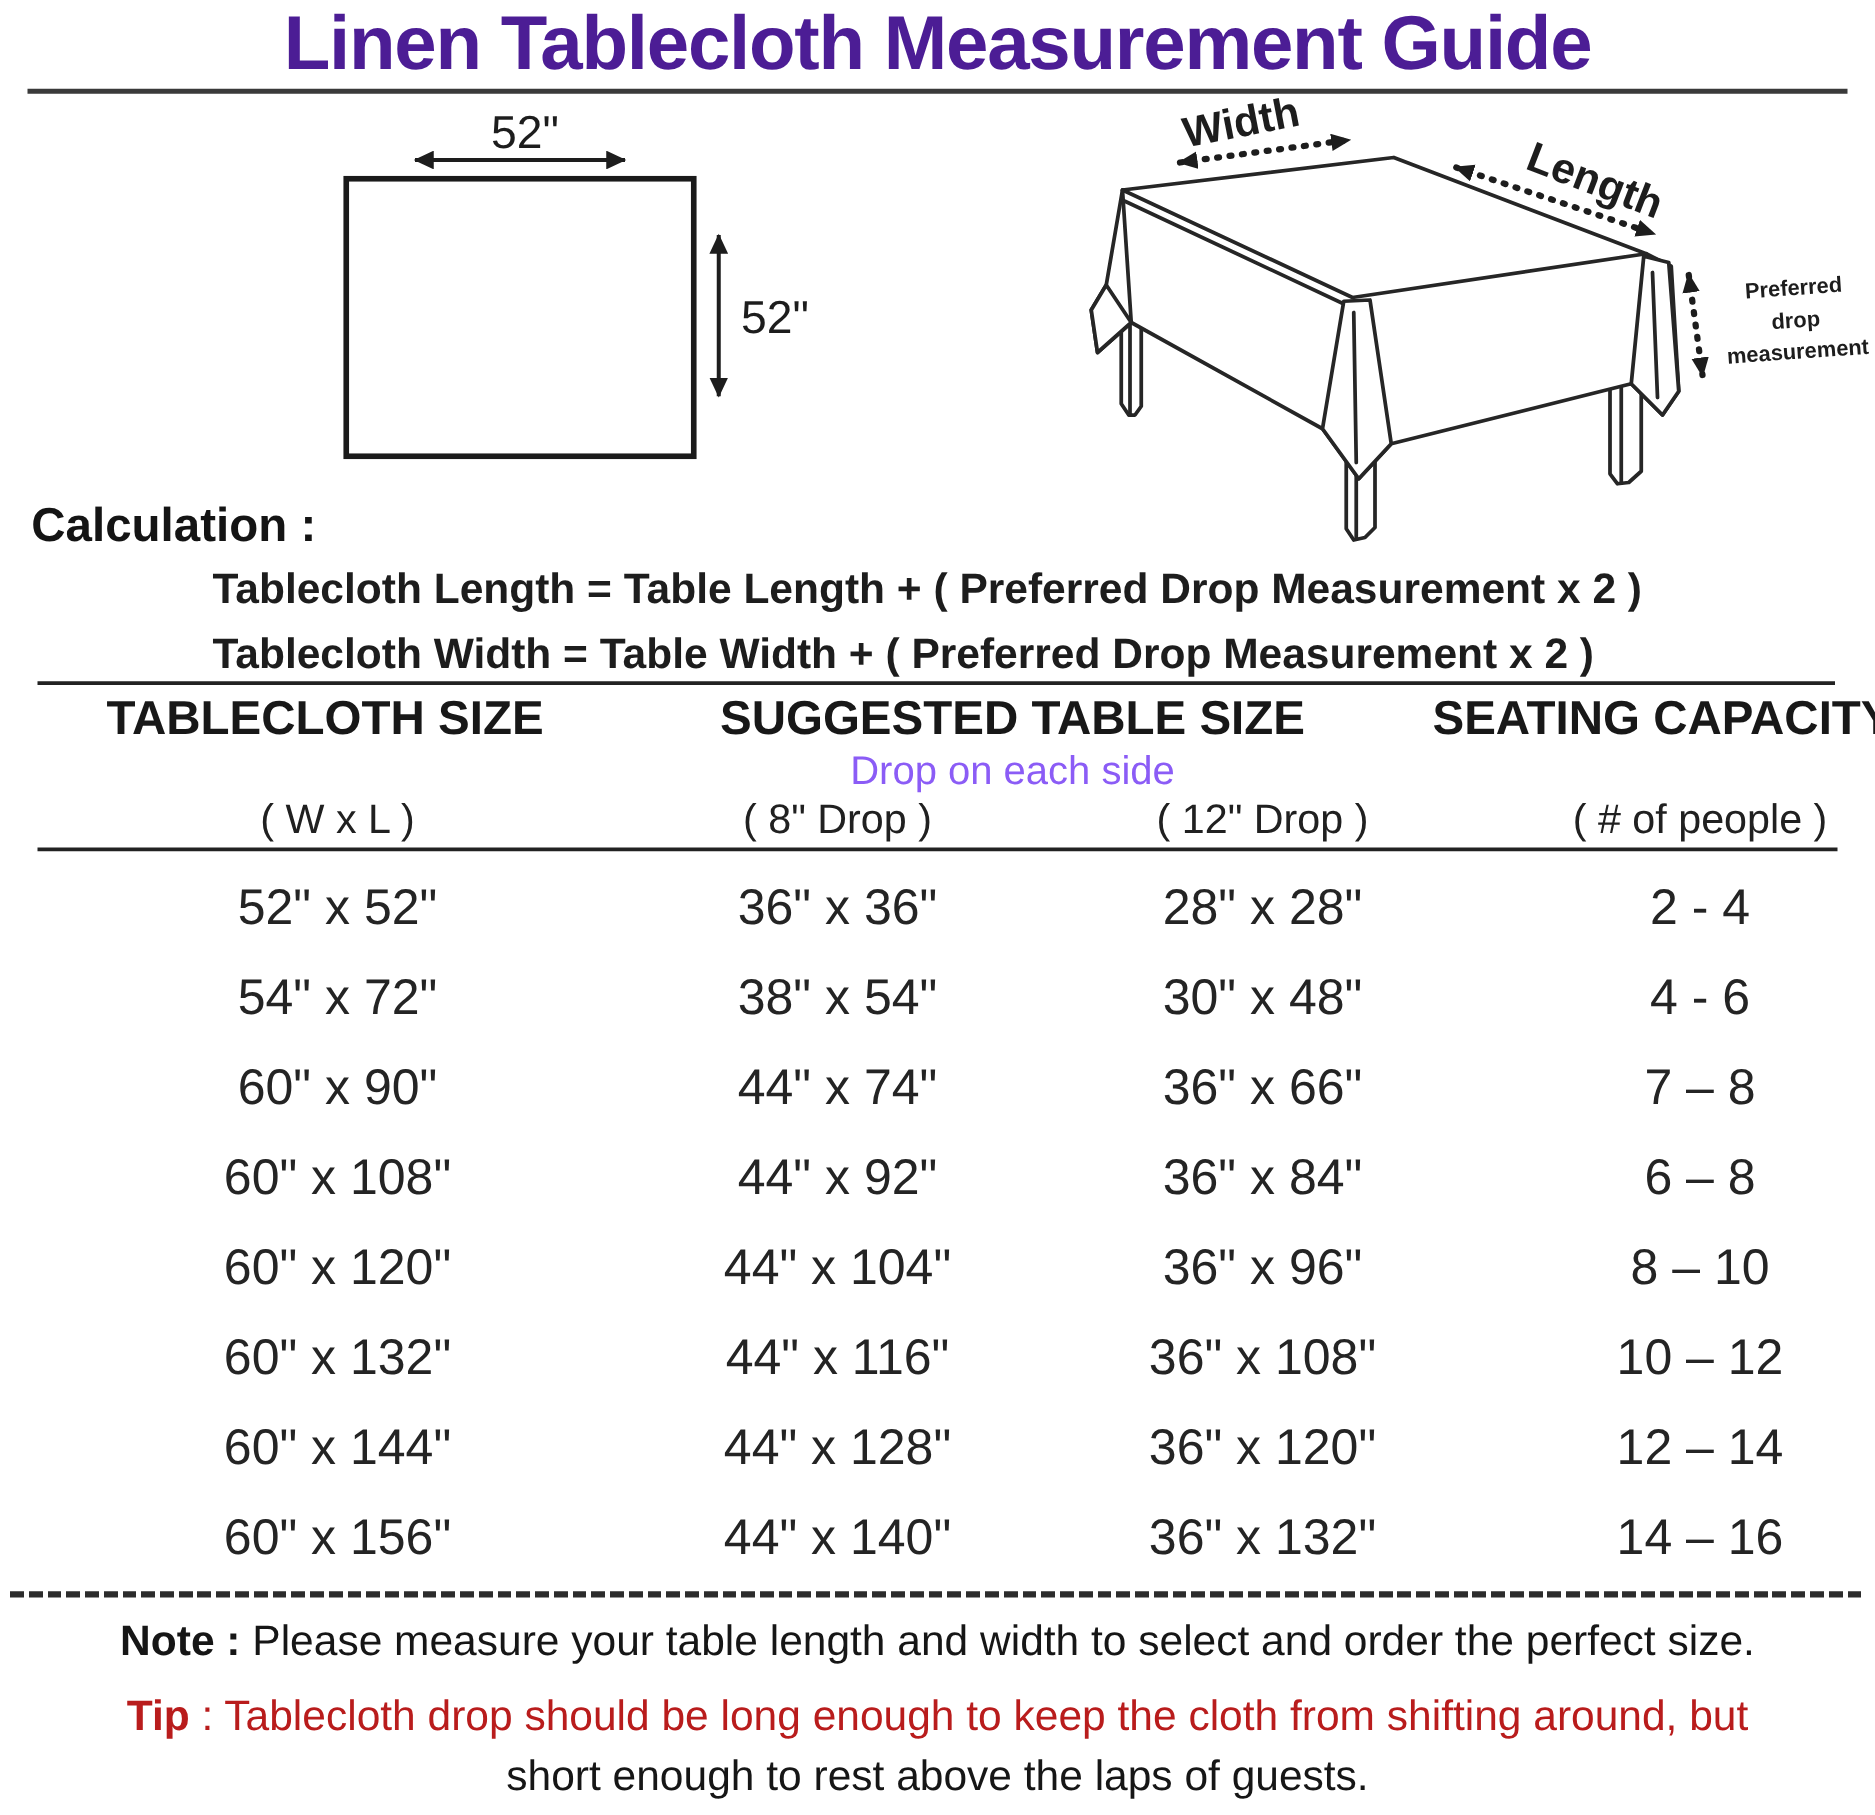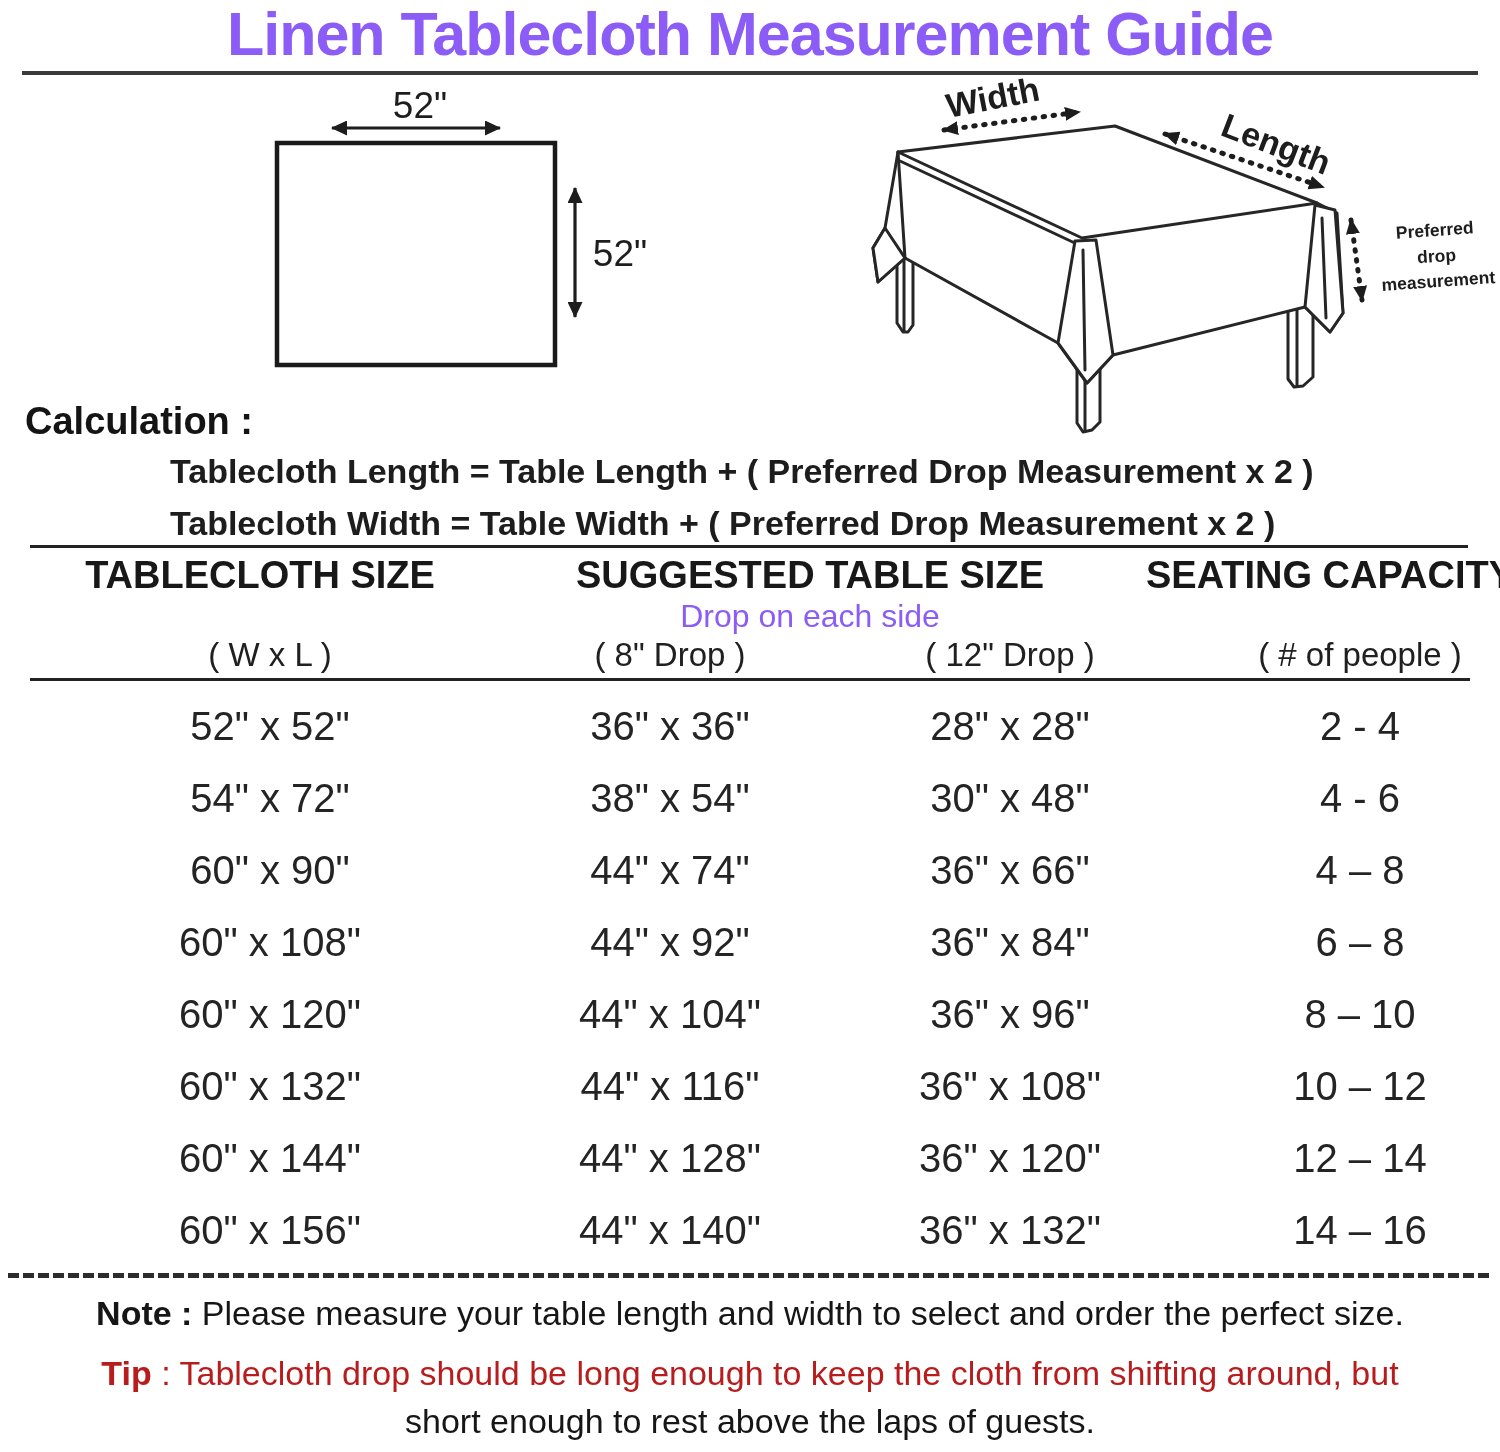--- a/index.html
+++ b/index.html
@@ -3,21 +3,21 @@
 <meta charset="utf-8">
 <style>
   html,body { margin:0; padding:0; background:#ffffff; }
   .page {
     position:relative; width:1500px; height:1452px; overflow:hidden;
     background:#ffffff; color:#1d1d1d;
     font-family:"Liberation Sans","DejaVu Sans",sans-serif;
   }
   .title {
     position:absolute; top:0; left:0; width:100%; text-align:center;
-    font-size:61px; font-weight:bold; letter-spacing:-1px; line-height:68px; color:#8b5cf6;
+    font-size:61px; font-weight:bold; letter-spacing:-1px; line-height:68px; color:#4c1d95;
   }
   .title-rule { position:absolute; top:71px; left:22px; right:22px; height:4px; background:#3a3a3a; }
 
   .svg-square { position:absolute; left:240px; top:72px; }
   .svg-table  { position:absolute; left:845px; top:70px; }
 
   .calc-heading  { position:absolute; left:25px;  top:400px; font-size:38px; font-weight:bold; color:#141414; }
   .calc-formula1 { position:absolute; left:170px; top:452px; font-size:34px; font-weight:bold; white-space:nowrap; }
   .calc-formula2 { position:absolute; left:170px; top:504px; font-size:34px; font-weight:bold; white-space:nowrap; }
 
@@ -164,21 +164,21 @@
     <div class="trow">
       <div>54" x 72"</div>
       <div>38" x 54"</div>
       <div>30" x 48"</div>
       <div>4 - 6</div>
     </div>
     <div class="trow">
       <div>60" x 90"</div>
       <div>44" x 74"</div>
       <div>36" x 66"</div>
-      <div>4 – 8</div>
+      <div>7 – 8</div>
     </div>
     <div class="trow">
       <div>60" x 108"</div>
       <div>44" x 92"</div>
       <div>36" x 84"</div>
       <div>6 – 8</div>
     </div>
     <div class="trow">
       <div>60" x 120"</div>
       <div>44" x 104"</div>

